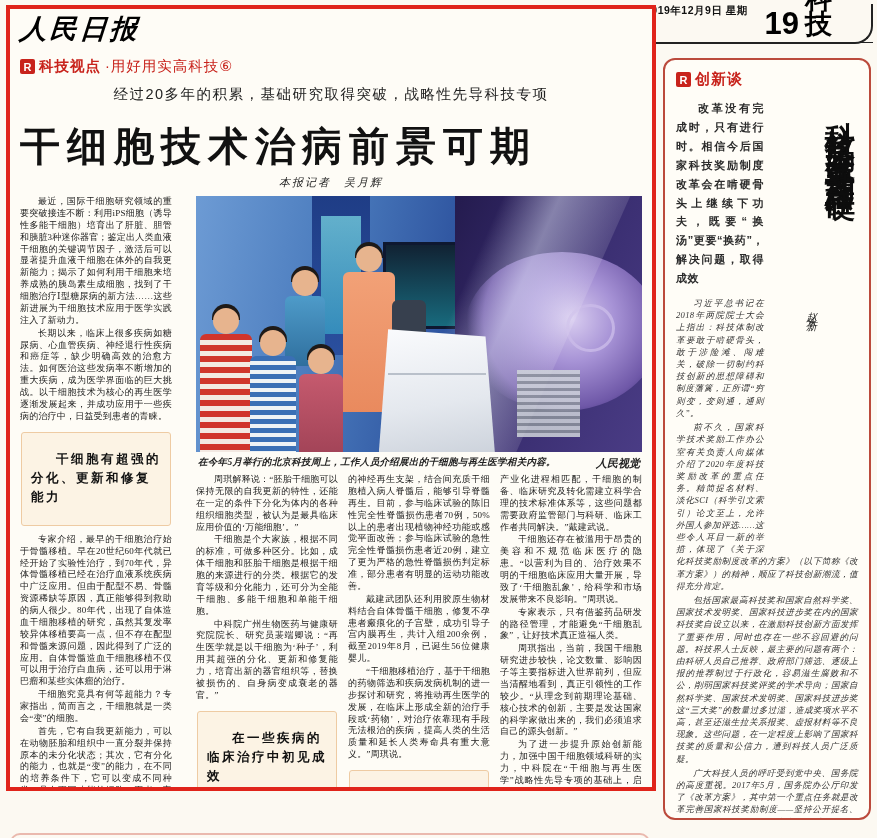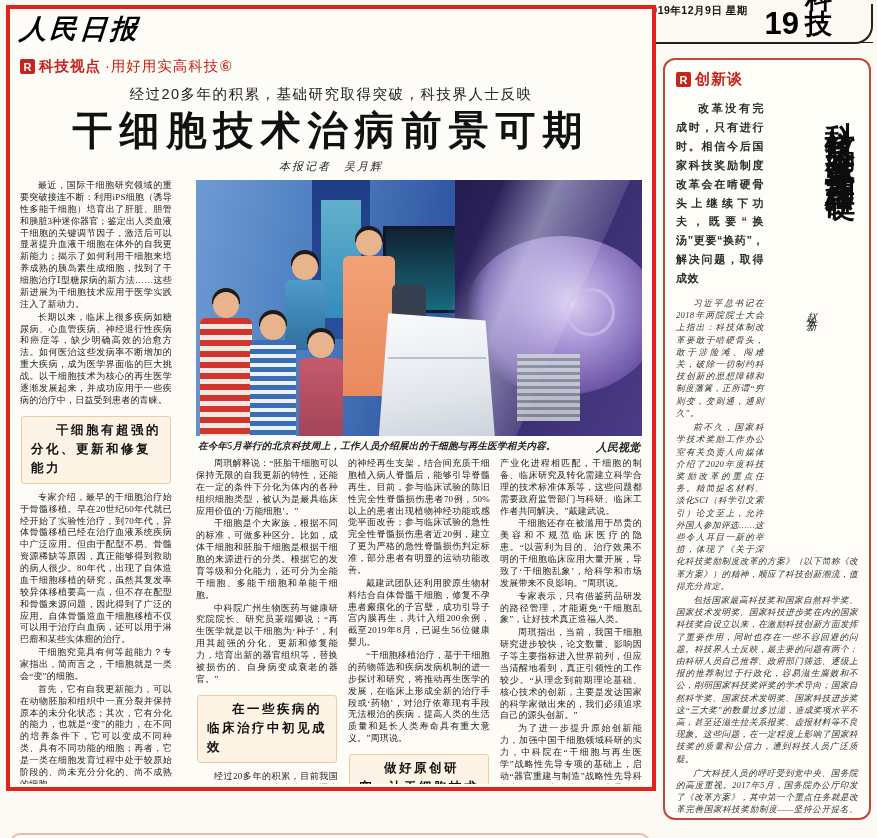--- a/index.html
+++ b/index.html
@@ -35,36 +35,36 @@
   .kicker-row { margin-top:10px; display:flex; align-items:center; gap:4px; }
   .r-box {
     display:inline-flex; align-items:center; justify-content:center;
     width:15px; height:15px; background:#c8231c; color:#fff;
     font-family:"Liberation Sans","DejaVu Sans",sans-serif; font-weight:900; font-size:11px; border-radius:2px;
   }
   .kicker-bold { font-family:"Liberation Sans","DejaVu Sans",sans-serif; font-weight:900; color:#c8231c; font-size:14.5px; letter-spacing:1px;}
   .kicker-rest { color:#c8231c; font-size:14.5px; font-family:"Liberation Sans","DejaVu Sans",sans-serif; letter-spacing:1px;}
   .overline { text-align:center; font-size:14.5px; color:#222; margin-top:9px; letter-spacing:1.5px; font-family:"Liberation Sans","DejaVu Sans",sans-serif;}
   .headline {
-    text-align:center; font-family:"Liberation Sans","DejaVu Sans",sans-serif;
-    font-size:40px; font-weight:900; letter-spacing:7px; color:#111; margin-top:4px; line-height:1.1;
+    font-family:"Liberation Sans","DejaVu Sans",sans-serif;
+    font-size:40px; font-weight:900; letter-spacing:7px; color:#111; margin-top:20px; line-height:1.1;
   }
   .byline { text-align:center; font-size:11px; font-style:italic; color:#222; margin:7px 0 6px 0; letter-spacing:2px;}
   .content { display:flex; gap:24px; height:604px; overflow:hidden; }
   .left-col { width:152px; flex:none; overflow:hidden; }
   .right-col { flex:1; display:flex; flex-direction:column; overflow:hidden; }
   .article p {
     font-size:9px; line-height:1.32; text-align:justify; text-indent:2em;
     color:#1b1b1b; margin-bottom:1px; letter-spacing:0.2px;
   }
   .sec-head {
     background:#fcf3e4; border:1px solid #eecba3; border-radius:3px;
     font-family:"Liberation Sans","DejaVu Sans",sans-serif;
     font-size:12.5px; font-weight:900; color:#111; letter-spacing:2.5px;
-    line-height:1.55; padding:4px 9px; text-indent:2em; margin:9px 1px 8px 1px;
+    line-height:1.55; padding:17px 9px; text-indent:2em; margin:9px 1px 8px 1px;
   }
   
   .photo {
     position:relative; height:256px; overflow:hidden; flex:none;
     background:linear-gradient(100deg,#6d9bd4 0%,#4a7bbd 30%,#2f55a0 55%,#2a2458 78%,#1c163e 100%);
   }
   .ph-doorway { position:absolute; left:26%; top:0; width:13%; height:62%; background:linear-gradient(#1f3d86,#2a4f9e); }
   .ph-door-in { position:absolute; left:28%; top:8%; width:9%; height:46%; background:linear-gradient(#7fe0e8,#3aa7c9); opacity:0.7;}
   .ph-screen-left { position:absolute; left:42%; top:18%; width:17%; height:34%; background:linear-gradient(#123,#186a7d); border:3px solid #0e1830;}
   .ph-panel { position:absolute; right:0; top:0; width:42%; height:100%; background:linear-gradient(115deg,#241b4e 0%,#352a6b 40%,#4a3c85 100%); }
@@ -144,21 +144,21 @@
 
   <div class="main-box article">
     <div class="paper-logo">人民日报</div>
 
     <div class="kicker-row">
       <span class="r-box">R</span>
       <span class="kicker-bold">科技视点</span>
       <span class="kicker-rest">·用好用实高科技⑥</span>
     </div>
 
-    <div class="overline">经过20多年的积累，基础研究取得突破，科技界人士反映</div>
+    <div class="overline">经过20多年的积累，基础研究取得突破，战略性先导科技专项</div>
     <h1 class="headline">干细胞技术治病前景可期</h1>
     <div class="byline">本报记者　吴月辉</div>
 
     <div class="content">
       <div class="left-col">
         <p>最近，国际干细胞研究领域的重要突破接连不断：利用iPS细胞（诱导性多能干细胞）培育出了肝脏、胆管和胰脏3种迷你器官；鉴定出人类血液干细胞的关键调节因子，激活后可以显著提升血液干细胞在体外的自我更新能力；揭示了如何利用干细胞来培养成熟的胰岛素生成细胞，找到了干细胞治疗Ⅰ型糖尿病的新方法……这些新进展为干细胞技术应用于医学实践注入了新动力。</p>
         <p>长期以来，临床上很多疾病如糖尿病、心血管疾病、神经退行性疾病和癌症等，缺少明确高效的治愈方法。如何医治这些发病率不断增加的重大疾病，成为医学界面临的巨大挑战。以干细胞技术为核心的再生医学逐渐发展起来，并成功应用于一些疾病的治疗中，日益受到患者的青睐。</p>
         <div class="sec-head">干细胞有超强的分化、更新和修复能力</div>
         <p>专家介绍，最早的干细胞治疗始于骨髓移植。早在20世纪60年代就已经开始了实验性治疗，到70年代，异体骨髓移植已经在治疗血液系统疾病中广泛应用。但由于配型不易、骨髓资源稀缺等原因，真正能够得到救助的病人很少。80年代，出现了自体造血干细胞移植的研究，虽然其复发率较异体移植要高一点，但不存在配型和骨髓来源问题，因此得到了广泛的应用。自体骨髓造血干细胞移植不仅可以用于治疗白血病，还可以用于淋巴瘤和某些实体瘤的治疗。</p>
         <p>干细胞究竟具有何等超能力？专家指出，简而言之，干细胞就是一类会“变”的细胞。</p>

